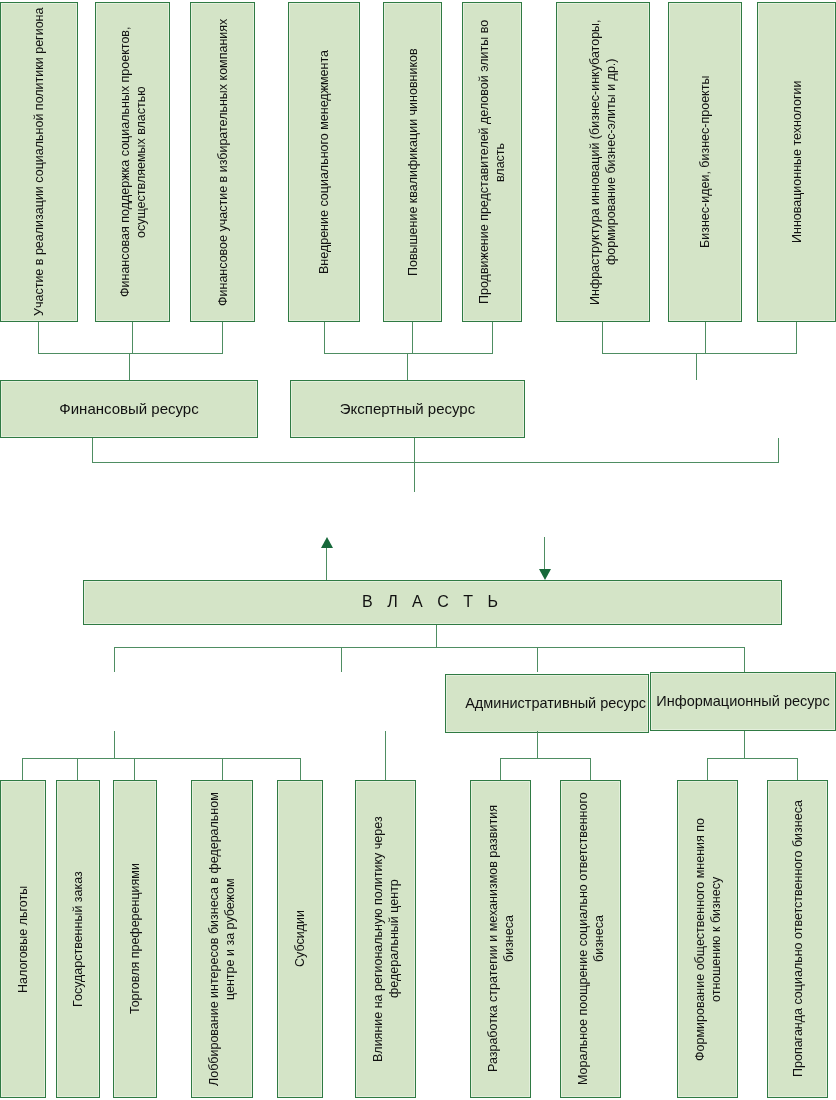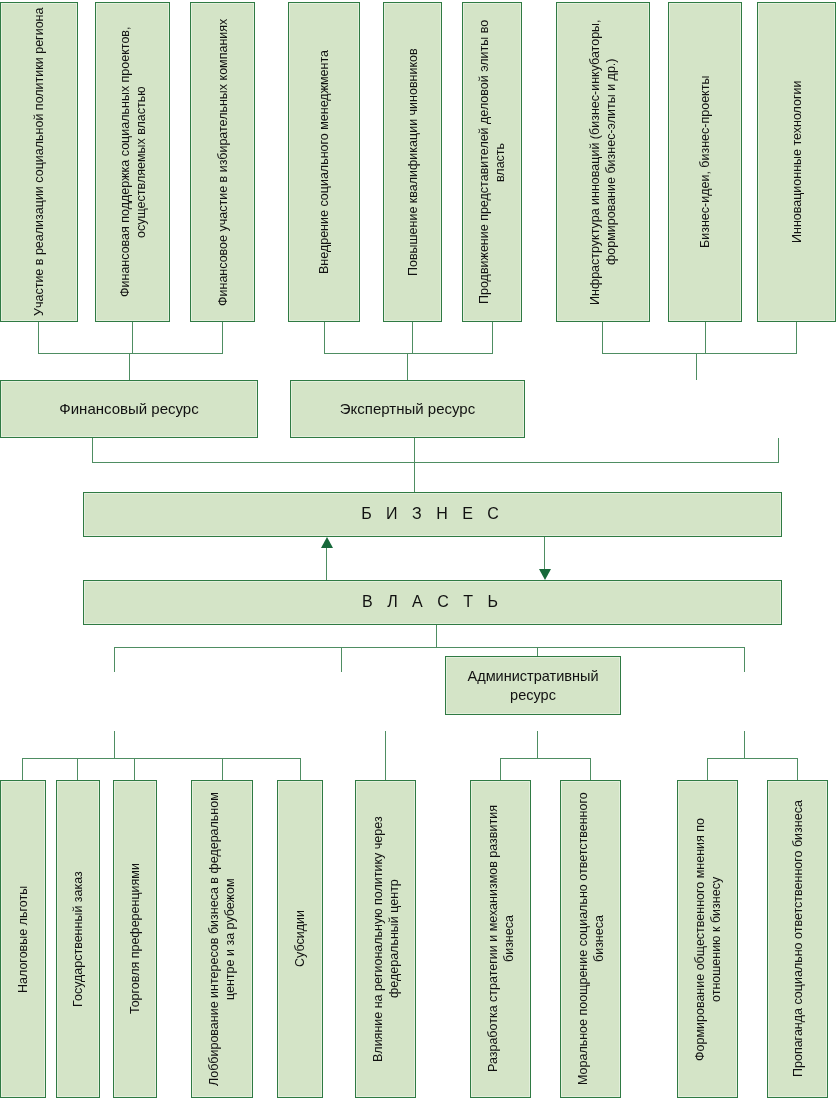--- a/index.html
+++ b/index.html
@@ -116,43 +116,43 @@
   </div>
   <div class="box t-res" style="left:0px;top:380px;width:258px;height:58px;">
     <span>Финансовый ресурс</span>
   </div>
 
   <div class="ln lnv" style="left:92px;top:438px;height:24px;"></div>
   <div class="ln lnv" style="left:778px;top:438px;height:24px;"></div>
   <div class="ln lnh" style="left:92px;top:462px;width:687px;"></div>
   <div class="ln lnv" style="left:414px;top:438px;height:54px;"></div>
 
-  <div class="box t-main" style="left:83px;top:492px;width:699px;height:45px;">
-    <span>Б И З Н Е С</span>
-  </div>
 
   <div class="ln lnv" style="left:326px;top:548px;height:32px;"></div>
   <div class="arrow arrow-up" style="left:321px;top:537px;"></div>
 
   <div class="ln lnv" style="left:544px;top:537px;height:32px;"></div>
   <div class="arrow arrow-down" style="left:539px;top:569px;"></div>
 
   <div class="box t-main" style="left:83px;top:580px;width:699px;height:45px;">
     <span>В Л А С Т Ь</span>
   </div>
 
   <div class="ln lnv" style="left:436px;top:625px;height:22px;"></div>
   <div class="ln lnh" style="left:114px;top:647px;width:630px;"></div>
   <div class="ln lnv" style="left:114px;top:647px;height:25px;"></div>
   <div class="ln lnv" style="left:341px;top:647px;height:25px;"></div>
   <div class="ln lnv" style="left:537px;top:647px;height:25px;"></div>
   <div class="ln lnv" style="left:744px;top:647px;height:25px;"></div>
 
-  <div class="box t-low" style="left:445px;top:656px;width:176px;height:59px;justify-content:flex-end;">
+  <div class="box t-low" style="left:445px;top:674px;width:204px;height:59px;justify-content:flex-end;">
     <span>Административный ресурс</span>
+  </div>
+  <div class="box t-low" style="left:650px;top:672px;width:186px;height:59px;">
+    <span>Информационный ресурс</span>
   </div>
 
   <div class="ln lnv" style="left:114px;top:731px;height:27px;"></div>
   <div class="ln lnh" style="left:22px;top:758px;width:278px;"></div>
   <div class="ln lnv" style="left:22px;top:758px;height:22px;"></div>
   <div class="ln lnv" style="left:77px;top:758px;height:22px;"></div>
   <div class="ln lnv" style="left:134px;top:758px;height:22px;"></div>
   <div class="ln lnv" style="left:222px;top:758px;height:22px;"></div>
   <div class="ln lnv" style="left:300px;top:758px;height:22px;"></div>
 

